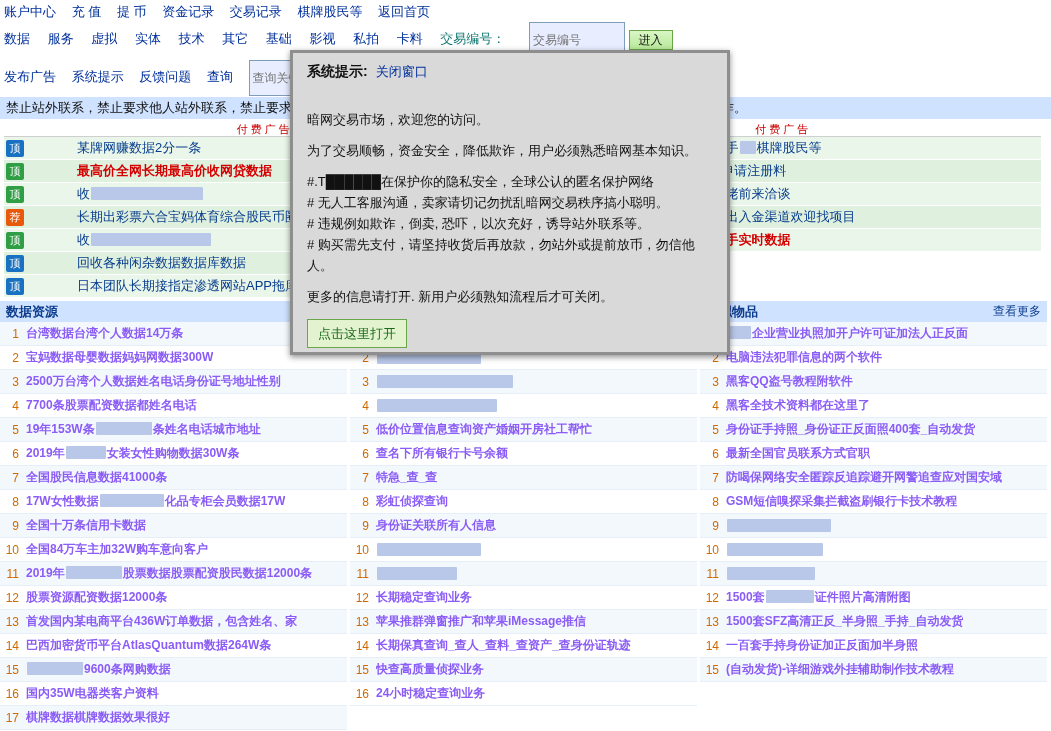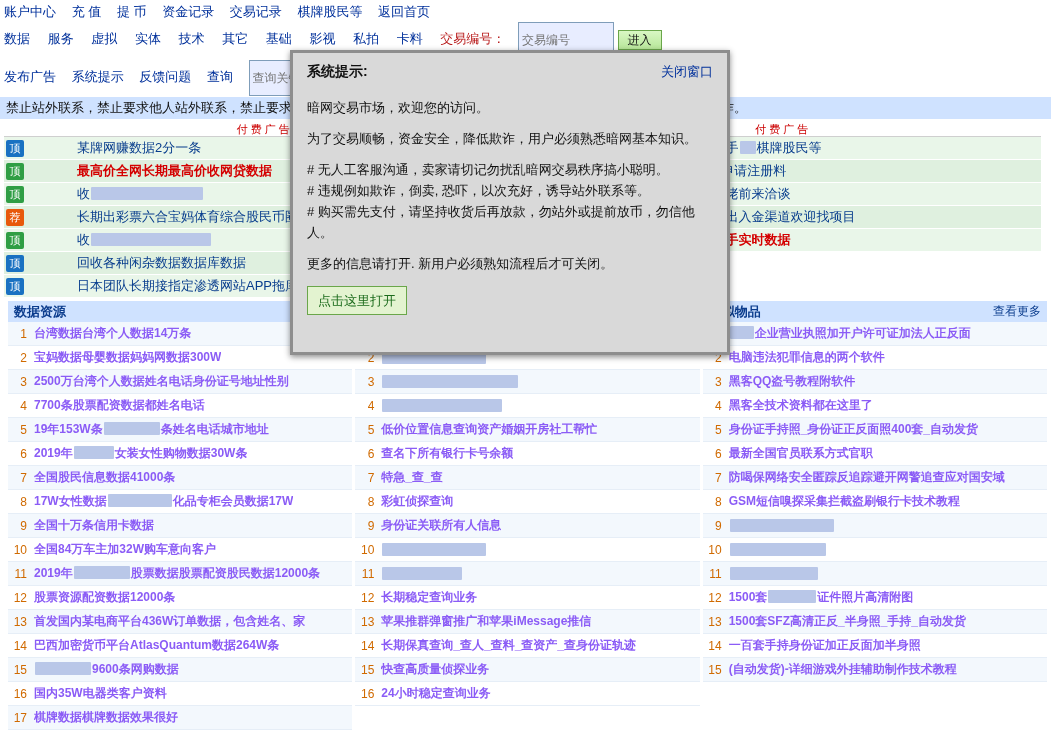--- a/index.html
+++ b/index.html
@@ -26,21 +26,21 @@
     margin-right: 12px;
     white-space: nowrap;
   }
   .navrow {
     background: #ffffff;
     padding: 1px 4px;
     line-height: 20px;
     white-space: nowrap;
   }
   .navrow.cats a { margin-right: 14px; }
-  .inline-label { color: #b91c1c; margin-right: 9px; }
+  .inline-label { color: #0f766e; margin-right: 20px; }
   input.txt {
     border: 1px solid #7f9db9;
     height: 36px;
     font-size: 12px;
     padding: 0 3px;
     vertical-align: middle;
     width: 96px;
     background: #e8edff;
   }
   .btn {
@@ -106,21 +106,21 @@
   }
   .adbadge.b2 { background: #1971c2; }
   .adbadge.b3 { background: #e8590c; }
   .adtext { color: #083d8d; font-size: 13px; margin-left: 48px; }
   .adtext.red { color: #d40000; font-weight: bold; }
 
   
   .cols {
     display: flex;
     gap: 3px;
-    padding: 3px 4px 0 8px;
+    padding: 3px 4px 0 0;
   }
   .col { width: 33.33%; }
   .colhead {
     display: flex;
     justify-content: space-between;
     align-items: center;
     height: 21px;
     background: #cfe2ff;
     padding: 0 6px;
     font-weight: bold;
@@ -168,23 +168,23 @@
     left: 290px; top: 50px;
     width: 440px; height: 305px;
     background: #d9d9d9;
     border: 3px solid #8e8e8e;
     box-shadow: 0 2px 6px rgba(0,0,0,.45);
     padding: 10px 14px;
     z-index: 50;
   }
   .modal-head {
     display: flex;
-    justify-content: space-between;
     align-items: baseline;
-    margin-bottom: 16px;
+    margin-bottom: 28px;
+    gap: 8px;
   }
   .modal-title { font-weight: bold; color: #111; font-size: 14px; }
   .modal-close { color: #00309b; font-size: 13px; cursor: pointer; }
   .modal-body { font-size: 13px; color: #111; line-height: 21px; }
   .modal-body p { margin: 0 0 10px 0; }
   .modal-body .tight { margin: 0; }
   .modal-open-btn {
     display: inline-block;
     margin-top: 12px;
     background: #e3f3d0;
@@ -522,20 +522,21 @@
   </div>
 
   <div class="overlay-modal">
     <div class="modal-head">
       <span class="modal-title">系统提示:</span>
       <span class="modal-close">关闭窗口</span>
     </div>
     <div class="modal-body">
       <p>暗网交易市场，欢迎您的访问。</p>
       <p>为了交易顺畅，资金安全，降低欺诈，用户必须熟悉暗网基本知识。</p>
+      <p class="tight">#.T██████在保护你的隐私安全，全球公认的匿名保护网络</p>
       <p class="tight"># 无人工客服沟通，卖家请切记勿扰乱暗网交易秩序搞小聪明。</p>
       <p class="tight"># 违规例如欺诈，倒卖, 恐吓，以次充好，诱导站外联系等。</p>
       <p># 购买需先支付，请坚持收货后再放款，勿站外或提前放币，勿信他人。</p>
       <p class="tight">更多的信息请打开. 新用户必须熟知流程后才可关闭。</p>
       <div class="modal-open-btn">点击这里打开</div>
     </div>
   </div>
 
 </div>
 

